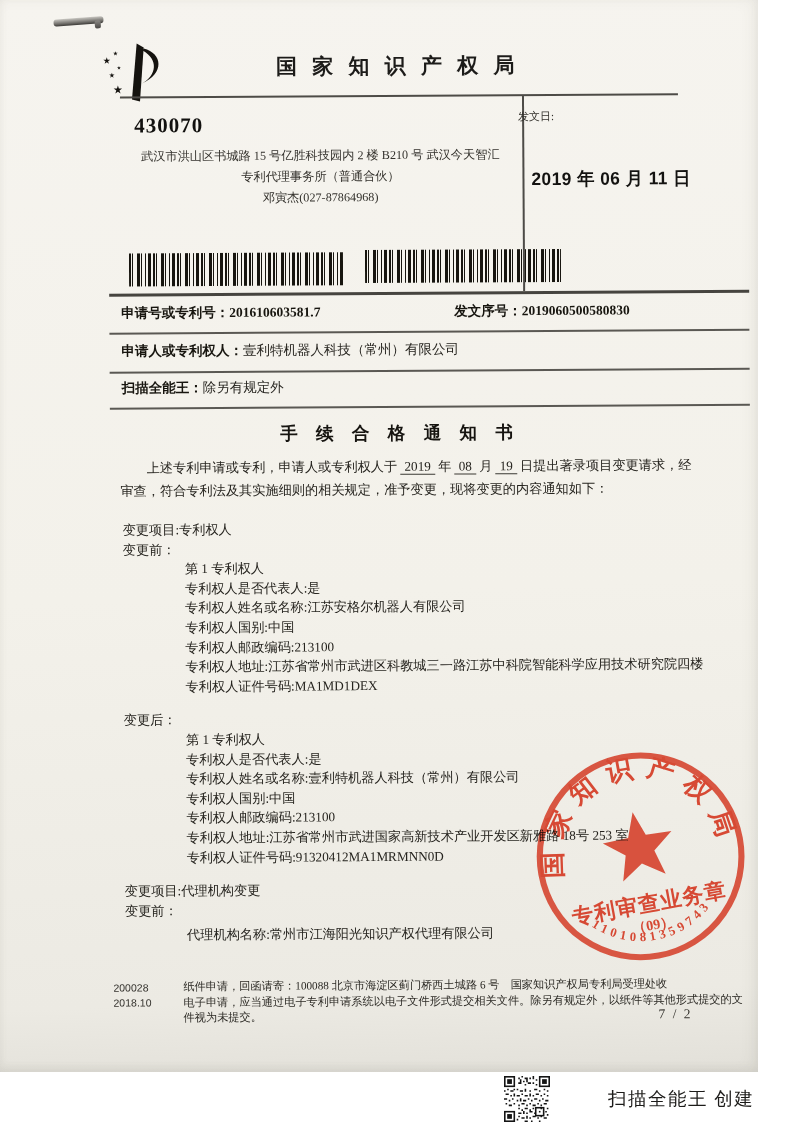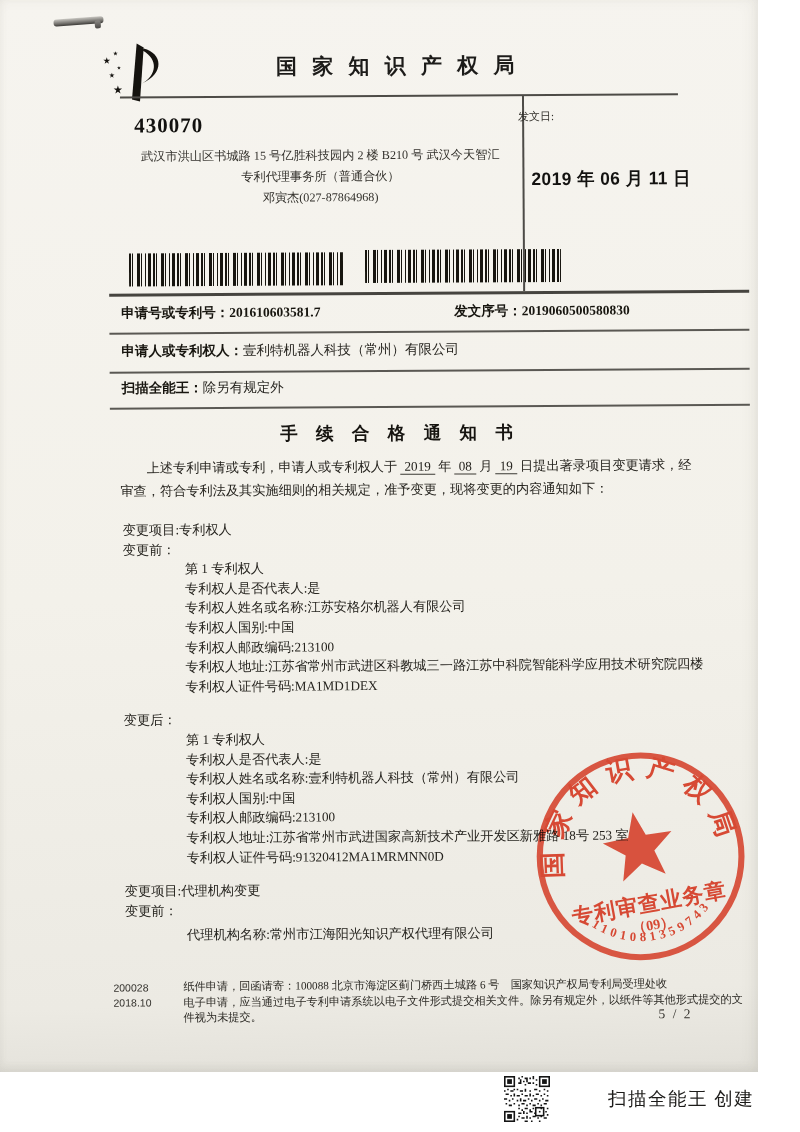--- a/index.html
+++ b/index.html
@@ -198,21 +198,21 @@
       </svg>
 
       <div class="foot-codes">
         <div>200028</div>
         <div>2018.10</div>
       </div>
       <div class="foot-notes">
         <div>纸件申请，回函请寄：100088 北京市海淀区蓟门桥西土城路 6 号　国家知识产权局专利局受理处收</div>
         <div>电子申请，应当通过电子专利申请系统以电子文件形式提交相关文件。除另有规定外，以纸件等其他形式提交的文件视为未提交。</div>
       </div>
-      <div class="page-indicator">5 / 2</div>
+      <div class="page-indicator">7 / 2</div>
 
     </div>
   </div>
 
   <svg class="qr" viewBox="0 0 29 29">
     <g fill="#141414">
       <rect x="0" y="0" width="7" height="7"></rect>
         <rect x="22" y="0" width="7" height="7"></rect>
         <rect x="0" y="22" width="7" height="7"></rect>
     </g>

